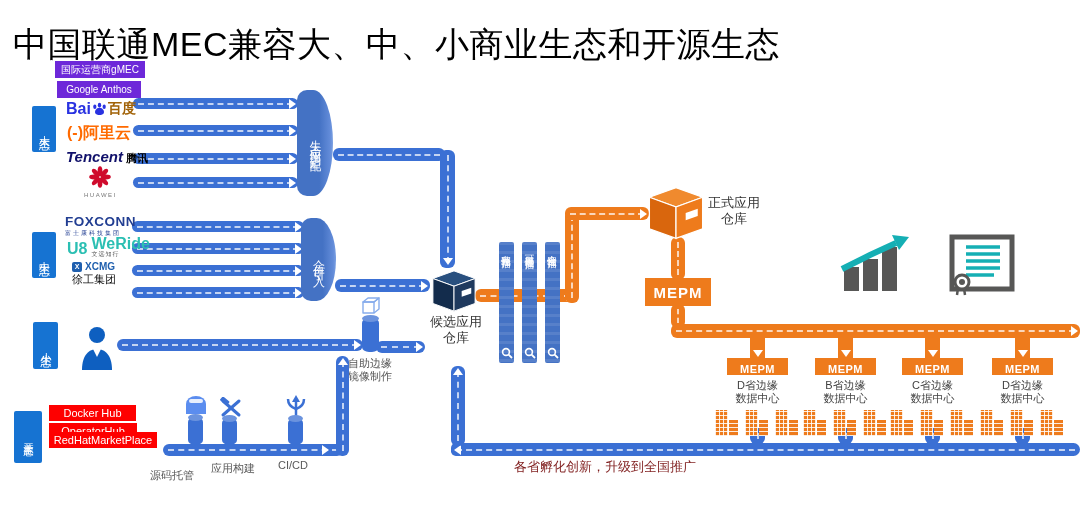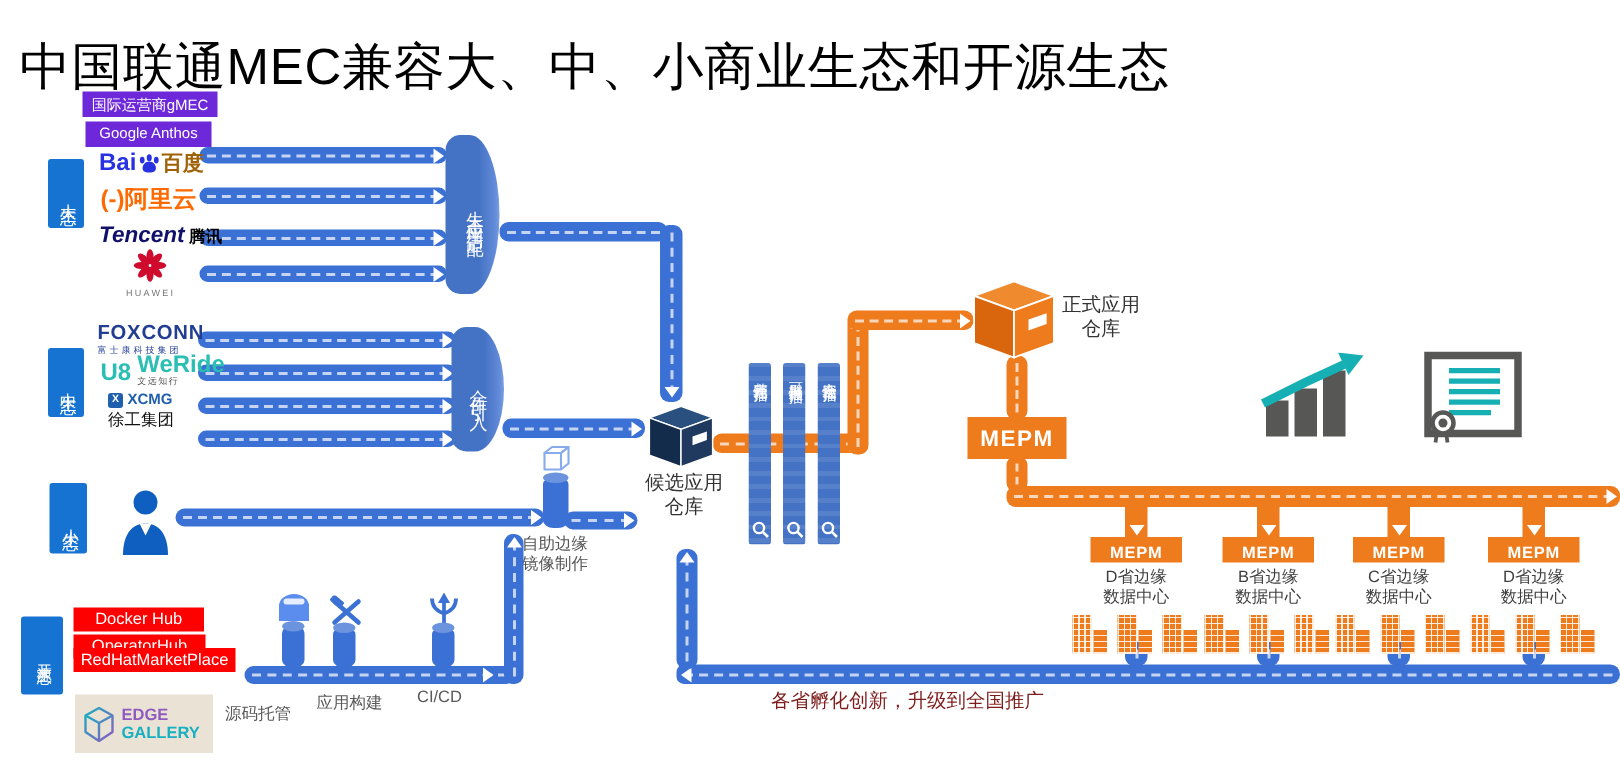--- a/index.html
+++ b/index.html
@@ -443,38 +443,20 @@
   <div class="redbox" style="left:49px;top:405px;width:87px;height:16px">
       <span>Docker Hub</span>
     </div>
   <div class="redbox" style="left:49px;top:423px;width:88px;height:16px">
       <span>OperatorHub</span>
     </div>
   <div class="redbox" style="left:49px;top:432px;width:108px;height:16px">
       <span>RedHatMarketPlace</span>
     </div>
 
-  <div class="egbox">
-    <svg width="20" height="24" viewBox="0 0 20 24">
-      <defs>
-          <linearGradient id="egg" x1="0" y1="0" x2="1" y2="1">
-        <stop offset="0" stop-color="#17AFC2"></stop>
-            <stop offset="1" stop-color="#8F5BBF"></stop>
-          </linearGradient>
-        </defs>
-      <g fill="none" stroke="url(#egg)" stroke-width="1.6" stroke-linejoin="round">
-        <path d="M10 1 L19 6 L19 17 L10 23 L1 17 L1 6 Z"></path>
-        <path d="M1 6 L10 11 L19 6 M10 11 L10 23"></path>
-      </g>
-    </svg>
-    <span>
-      <div class="eg-l1">EDGE</div>
-      <div class="eg-l2">GALLERY</div>
-    </span>
-  </div>
 
   <svg class="abs" style="left:184px;top:396px;z-index:2" width="24" height="20" viewBox="0 0 24 20">
     <path d="M2 18 V8 a10 8 0 0 1 20 0 V18 Z" fill="#5B8DEF"></path>
     <rect x="5" y="3" width="14" height="4" rx="2" fill="#fff" opacity=".85"></rect>
   </svg>
   <div class="cylv" style="left:188px;top:417px;width:15px;height:28px"></div>
 
   <svg class="abs" style="left:219px;top:397px;z-index:2" width="24" height="22" viewBox="0 0 24 22">
     <path d="M4 4 L20 18" stroke="#3B70D4" stroke-width="3" stroke-linecap="round"></path>
     <path d="M20 4 L4 18" stroke="#3B70D4" stroke-width="3" stroke-linecap="round"></path>

